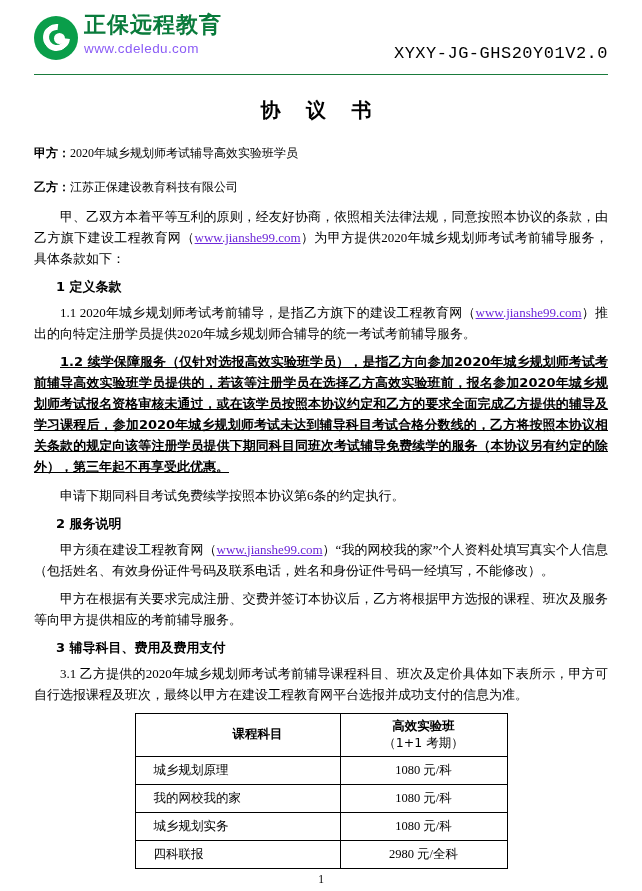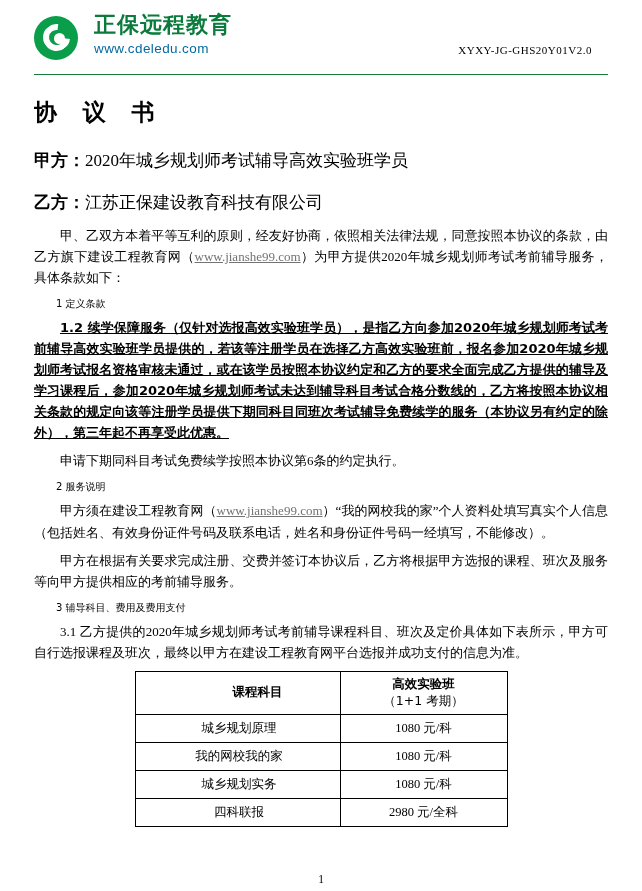--- a/index.html
+++ b/index.html
@@ -53,92 +53,92 @@
   }
   .logo-mark::after {
     content: "";
     position: absolute;
     left: 20px; top: 17px;
     width: 11px; height: 11px;
     background: #ffffff;
     border-radius: 50%;
   }
   .logo-text {
-    margin-left: 16px;
+    margin-left: 6px;
     line-height: 1;
   }
   .logo-title {
     font-family: "DejaVu Sans", sans-serif;
     font-size: 22px;
     font-weight: bold;
     color: #0a7b3c;
     letter-spacing: 1px;
   }
   .logo-url {
     font-family: "Liberation Sans", sans-serif;
     font-size: 13.5px;
-    color: #0369a1;
+    color: #8b5cf6;
     margin-top: 6px;
     letter-spacing: 0.4px;
   }
   .doc-code {
     position: absolute;
-    right: 16px;
+    right: 0;
     top: 30px;
-    font-family: Liberation Serif, serif;
-    font-size: 11px;
+    font-family: Liberation Mono, monospace;
+    font-size: 17px;
     color: #000;
     letter-spacing: 0.5px;
   }
   .rule {
     border: none;
     border-top: 1.4px solid #1a7b3c;
     margin: 2px 0 0 0;
   }
   
   .doc-title {
-    text-align: left;
-    font-family: Liberation Serif, serif;
-    font-weight: bold;
-    font-size: 23px;
+    text-align: center;
+    font-family: Liberation Sans, sans-serif;
+    font-weight: bold;
+    font-size: 20px;
     letter-spacing: 10px;
     margin: 22px 0 20px 0;
   }
   
   .party {
-    font-size: 17px;
+    font-size: 12px;
     margin: 16px 0 10px 0;
     line-height: 1.5;
   }
   .party b {
     font-family: "DejaVu Sans", sans-serif;
     font-weight: bold;
   }
   
   p {
     font-size: 13px;
     line-height: 1.62;
     margin: 0 0 7px 0;
     text-align: justify;
   }
   .indent { text-indent: 26px; }
   .sec-head {
     font-family: "DejaVu Sans", sans-serif;
-    font-weight: normal;
-    font-size: 10px;
+    font-weight: bold;
+    font-size: 13px;
     margin: 9px 0 6px 0;
     text-indent: 22px;
   }
   .hl {
     font-family: "DejaVu Sans", sans-serif;
     font-weight: bold;
     text-decoration: underline;
   }
   .link {
-    color: #737373;
+    color: #6d28d9;
     text-decoration: underline;
   }
   
   .tbl-wrap {
     display: flex;
     justify-content: center;
     margin: 8px 0 9px 0;
   }
   table {
     border-collapse: collapse;
@@ -151,21 +151,21 @@
     font-weight: normal;
     font-family: "Liberation Serif", serif;
   }
   table th {
     font-family: "DejaVu Sans", sans-serif;
     font-weight: bold;
     padding: 4px 8px;
   }
   .col-a { width: 148px; padding-left: 48px; }
   .col-b { width: 150px; }
-  td.left { text-align: center; padding-left: 11px; }
+  td.left { text-align: left; padding-left: 18px; }
   .th-sub { font-weight: normal; }
   
   .page-num {
     position: absolute;
     bottom: 6px;
     left: 0;
     width: 642px;
     text-align: center;
     font-size: 11.5px;
   }
@@ -194,20 +194,23 @@
   <div class="party">
     <b>乙方：</b><span>江苏正保建设教育科技有限公司</span>
   </div>
 
   <p class="indent">
     甲、乙双方本着平等互利的原则，经友好协商，依照相关法律法规，同意按照本协议的条款，由乙方旗下建设工程教育网（<span class="link">www.jianshe99.com</span>）为甲方提供2020年城乡规划师考试考前辅导服务，具体条款如下：
   </p>
 
   <div class="sec-head">1  定义条款</div>
 
+  <p class="indent">
+    1.1 2020年城乡规划师考试考前辅导，是指乙方旗下的建设工程教育网（<span class="link">www.jianshe99.com</span>）推出的向特定注册学员提供2020年城乡规划师合辅导的统一考试考前辅导服务。
+  </p>
 
   <p class="indent hl">1.2 续学保障服务（仅针对选报高效实验班学员），是指乙方向参加2020年城乡规划师考试考前辅导高效实验班学员提供的，若该等注册学员在选择乙方高效实验班前，报名参加2020年城乡规划师考试报名资格审核未通过，或在该学员按照本协议约定和乙方的要求全面完成乙方提供的辅导及学习课程后，参加2020年城乡规划师考试未达到辅导科目考试合格分数线的，乙方将按照本协议相关条款的规定向该等注册学员提供下期同科目同班次考试辅导免费续学的服务（本协议另有约定的除外），第三年起不再享受此优惠。</p>
 
   <p class="indent">申请下期同科目考试免费续学按照本协议第6条的约定执行。</p>
 
   <div class="sec-head">2  服务说明</div>
 
   <p class="indent">
     甲方须在建设工程教育网（<span class="link">www.jianshe99.com</span>）“我的网校我的家”个人资料处填写真实个人信息（包括姓名、有效身份证件号码及联系电话，姓名和身份证件号码一经填写，不能修改）。
   </p>

